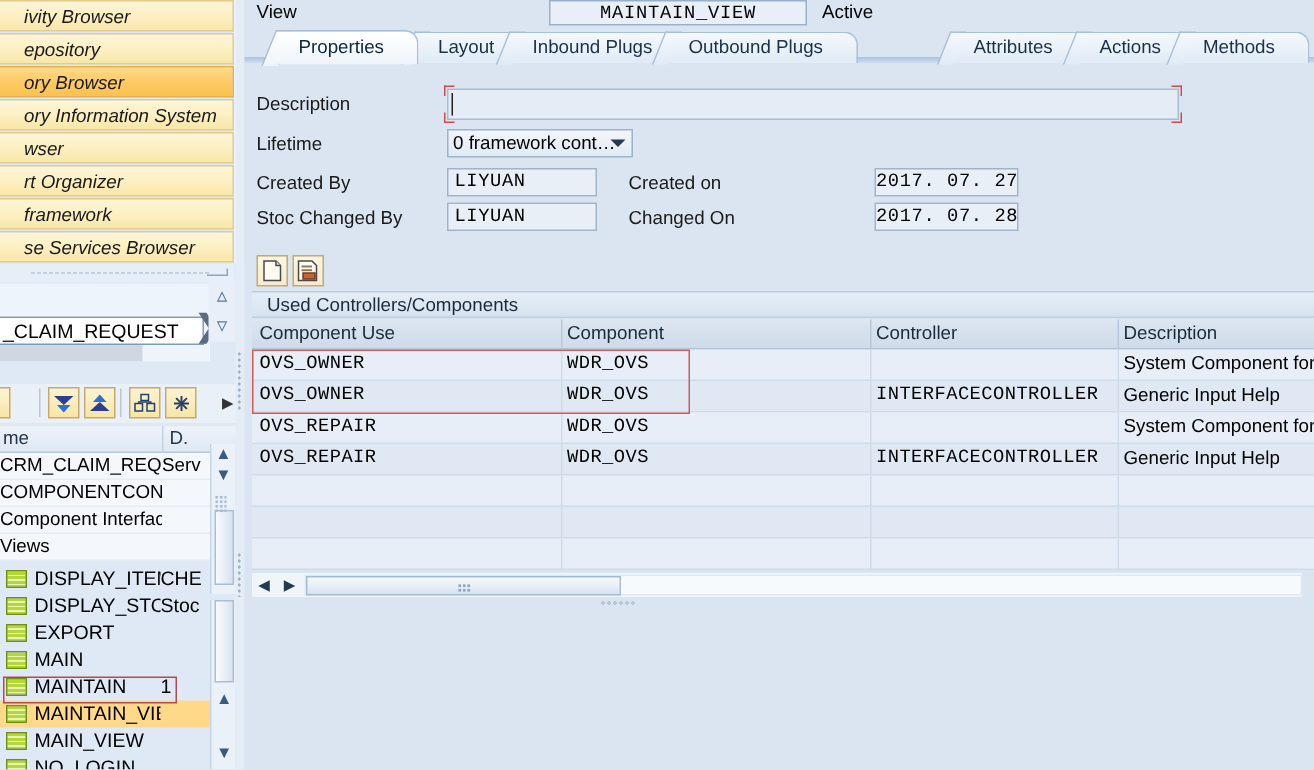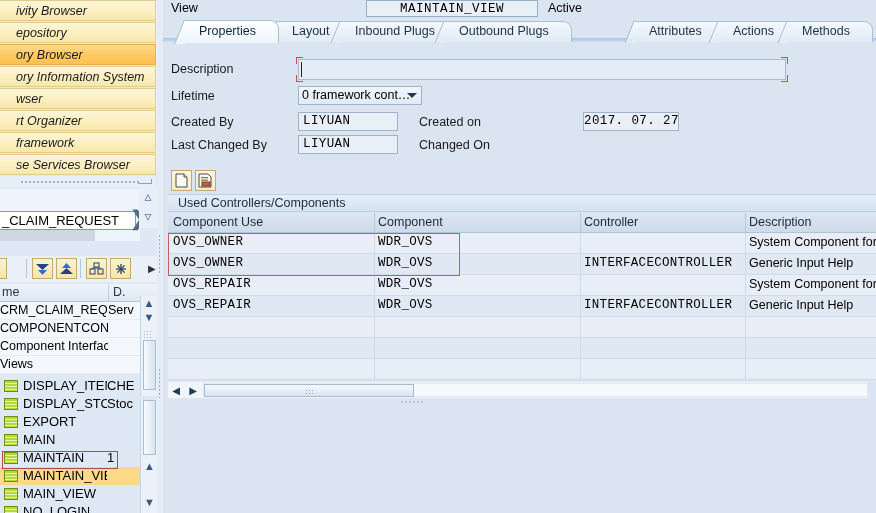--- a/index.html
+++ b/index.html
@@ -482,23 +482,24 @@
       <div class="select-box">
         <span>0 framework cont…</span>
         <span class="arrow"></span>
       </div>
 
       <div class="flabel" style="left:8px;  top:70px;">Created By</div>
       <div class="fin" style="left:135px; top:67px; width:100px;">LIYUAN</div>
       <div class="flabel" style="left:256px;top:70px;">Created on</div>
       <div class="fin" style="left:420px; top:67px; width:96px; text-align:center; padding-left:0;">2017. 07. 27</div>
 
-      <div class="flabel" style="left:8px;  top:93px;">Last Changed By</div>
+      <div class="flabel" style="left:8px;  top:93px;">Stoc Changed By</div>
       <div class="fin" style="left:135px; top:90px; width:100px;">LIYUAN</div>
       <div class="flabel" style="left:256px;top:93px;">Changed On</div>
+      <div class="fin" style="left:420px; top:90px; width:96px; text-align:center; padding-left:0;">2017. 07. 28</div>
     </div>
 
     <div class="tbl-toolbar">
       <div class="b" style="left:0px;">
         <svg width="13" height="15" viewBox="0 0 13 15">
           <path d="M1 1 h8 l3 3 v10 h-11 z" fill="#fdfaf0" stroke="#4a4a4a"></path>
           <path d="M9 1 v3 h3" fill="#e8e2cc" stroke="#4a4a4a"></path>
         </svg>
       </div>
       <div class="b" style="left:24px;">

